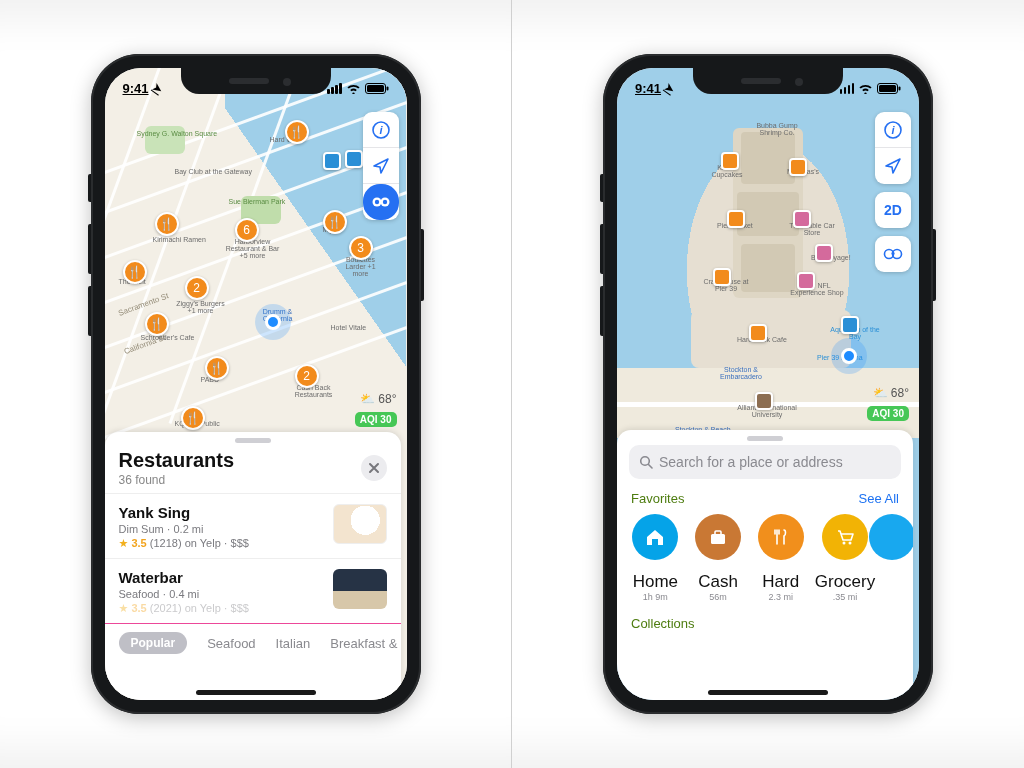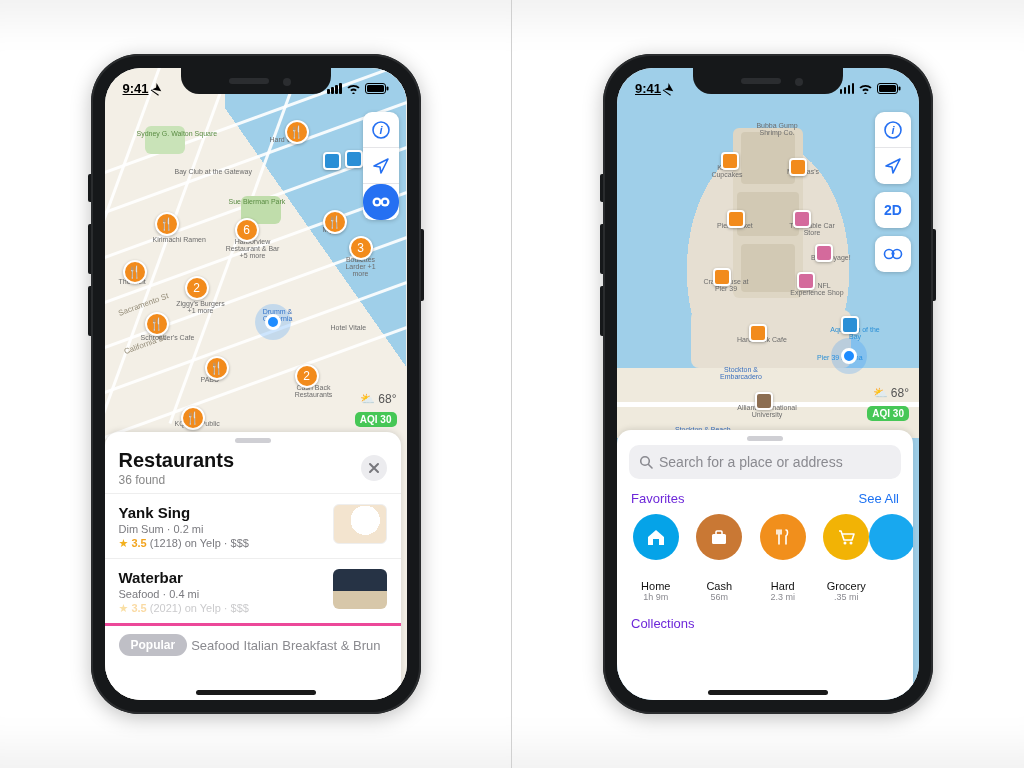--- a/index.html
+++ b/index.html
@@ -175,55 +175,55 @@
   .listitem .rating { font-size: 11px; color: #7a7a7f; margin-top: 2px; }
   .listitem .rating .star { color: #f2b01e; }
   .listitem .rating .score { color: #f2a41e; font-weight: 600; }
   .thumb {
     width: 54px; height: 40px; border-radius: 6px;
   }
   .thumb.dumpling { background: radial-gradient(circle at 60% 40%, #fff 0 38%, #f3e4cf 38% 100%); border:1px solid #eee; }
   .thumb.waterbar { background: linear-gradient(#263345 0 55%, #d7c7a9 55% 100%); }
 
   .filterbar {
-    display: flex; gap: 4px; align-items: center; padding: 8px 14px 14px;
-    border-top: 3px solid #ec4899; font-size: 13px; color: #8a8a8f;
+    display: flex; gap: 20px; align-items: center; padding: 8px 14px 14px;
+    border-top: 1px solid #ec4899; font-size: 13px; color: #8a8a8f;
     overflow: hidden; white-space: nowrap;
   }
   .chip {
     background: #bfbfc6; color: #fff; font-weight: 600; font-size: 12px;
     padding: 4px 12px; border-radius: 14px;
   }
   .home-ind {
     position: absolute; bottom: 5px; left: 50%; transform: translateX(-50%);
     width: 120px; height: 5px; background: #000; border-radius: 3px; opacity: .9; z-index: 60;
   }
 
   
   .searchbar {
     margin: 4px 12px 10px; height: 34px; background: #efeff2; border-radius: 10px;
     display: flex; align-items: center; padding: 0 10px; color: #8a8a90; font-size: 14px; gap: 6px;
   }
   .sec-head {
     display: flex; justify-content: space-between; align-items: baseline;
     padding: 2px 14px 6px; font-size: 13px;
   }
-  .sec-head .t { color: #6d28d9; }
+  .sec-head .t { color: #4d7c0f; }
   .sec-head .link { color: #1d72f2; }
   .fav-row {
     display: flex; gap: 14px; padding: 2px 14px 6px; overflow: hidden;
   }
   .fav {
     display: flex; flex-direction: column; align-items: center; width: 52px;
   }
   .fav .dot {
     width: 46px; height: 46px; border-radius: 50%; display: flex;
     align-items: center; justify-content: center; color: #fff;
   }
-  .fav .name { font-size: 11px; margin-top: 20px; }
+  .fav .name { font-size: 17px; margin-top: 12px; }
   .fav .sub { font-size: 9px; color: #8a8a90; }
   .fav.partial { width: 14px; }
   .fav.partial .dot { width: 46px; height: 46px; }
   .fav .dot.home { background:#05a3e8 }
   .fav .dot.work { background:#c97834 }
   .fav .dot.food { background:#f18f1c }
   .fav .dot.grocery { background:#f2b305 }
   .fav .dot.add { background:#18a8ef }
 
   .coll {

